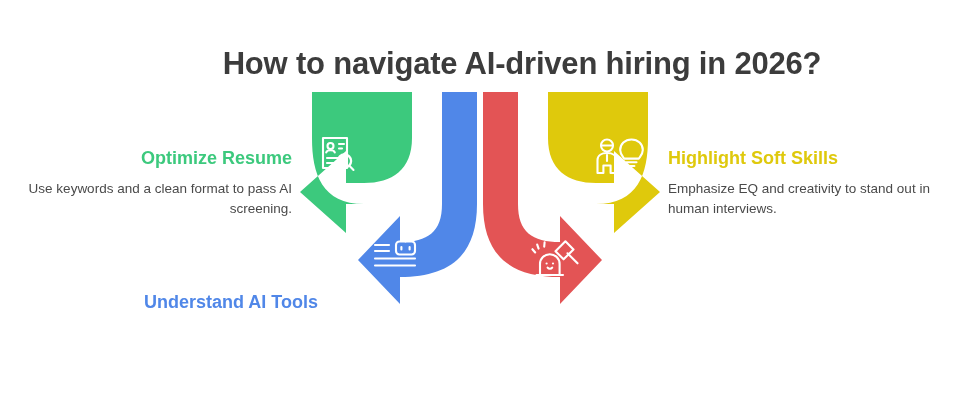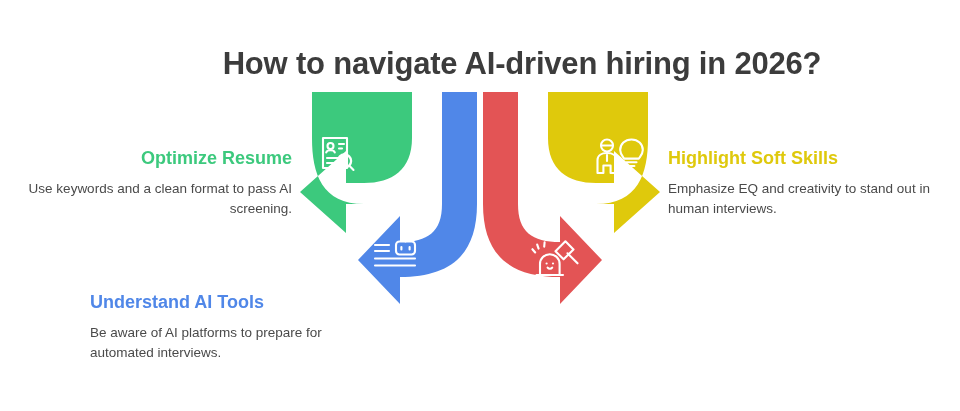--- a/index.html
+++ b/index.html
@@ -48,21 +48,21 @@
     text-align:right;
   }
   
   #block-highlight-soft-skills {
     left:668px; top:148px; width:272px;
     text-align:left;
   }
   
   #block-understand-ai-tools {
     left:90px; top:292px; width:282px;
-    text-align:left;
+    text-align:center;
   }
   
   #block-advocate-fairness {
     left:600px; top:292px; width:282px;
     text-align:left;
   }
   svg { display:block; overflow:visible; }
 </style>
 </head>
 <body>
@@ -216,19 +216,18 @@
     <div class="desc">Emphasize EQ and creativity to stand out in human interviews.</div>
   </div>
 
   <div class="block" id="block-optimize-resume">
     <div class="heading" style="color:#3cc97d">Optimize Resume</div>
     <div class="desc">Use keywords and a clean format to pass AI screening.</div>
   </div>
 
   <div class="block" id="block-understand-ai-tools">
     <div class="heading" style="color:#5087e8">Understand AI Tools</div>
-    <div class="desc">Be aware of AI platforms to prepare for automated interviews.</div>
   </div>
 
   <div class="block" id="block-advocate-fairness">
   </div>
 
 </div>
 
 </body></html>

